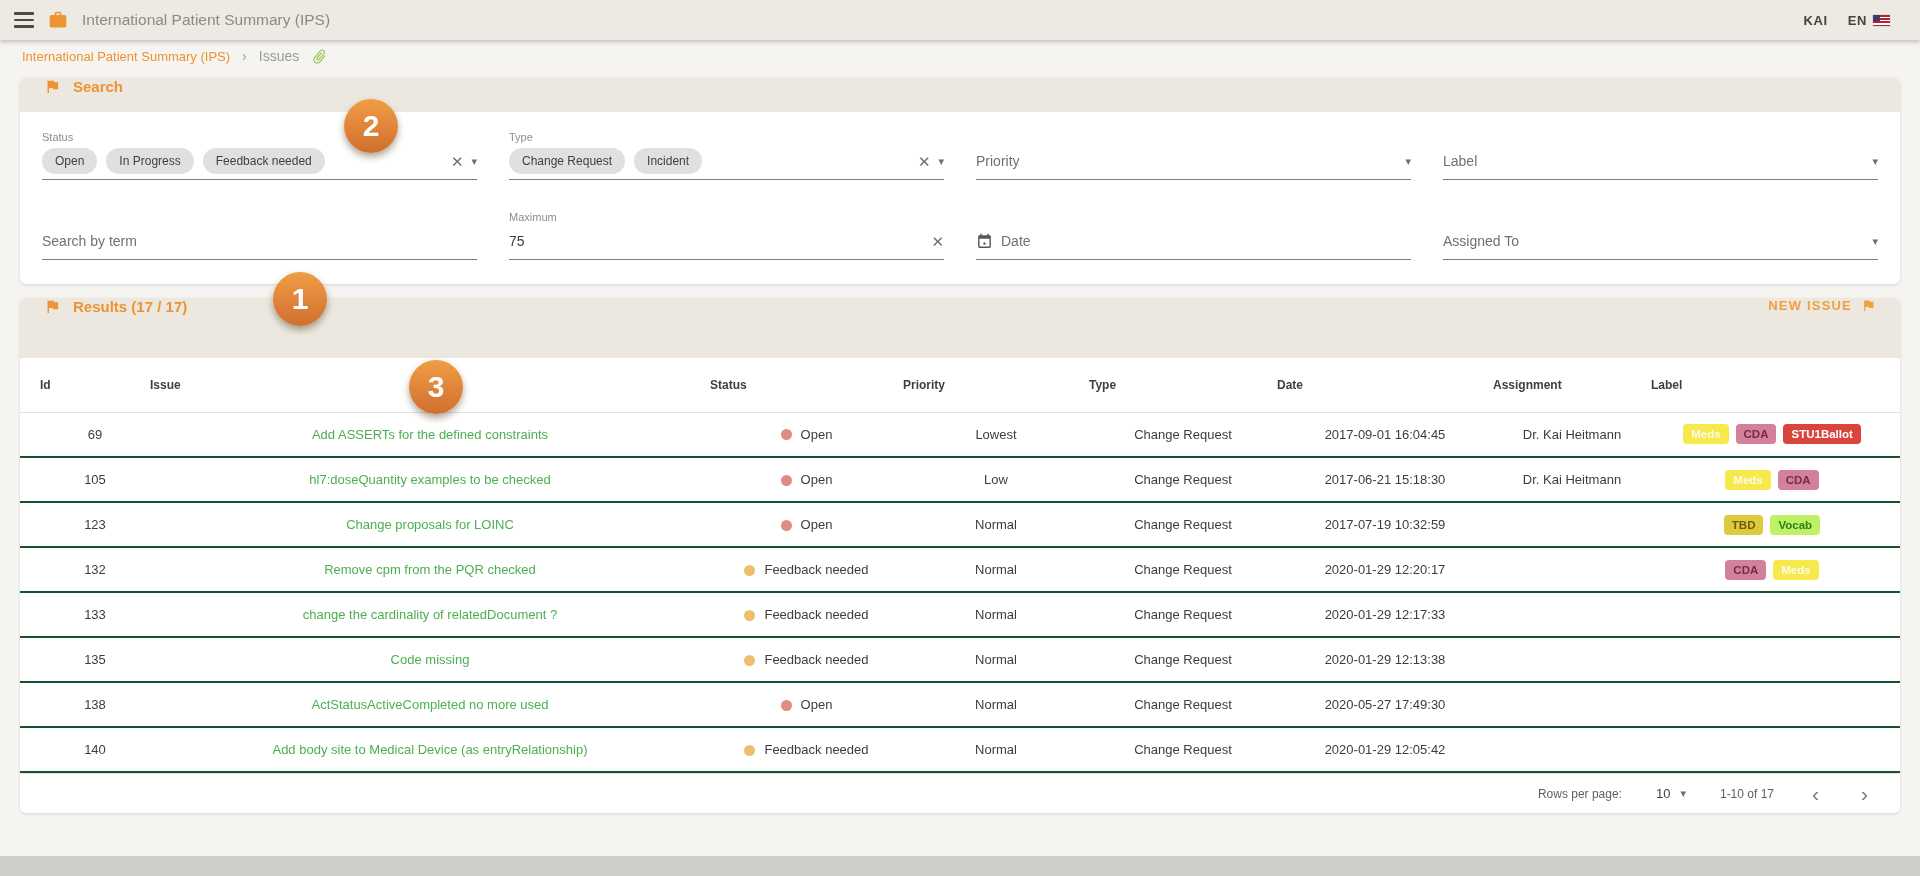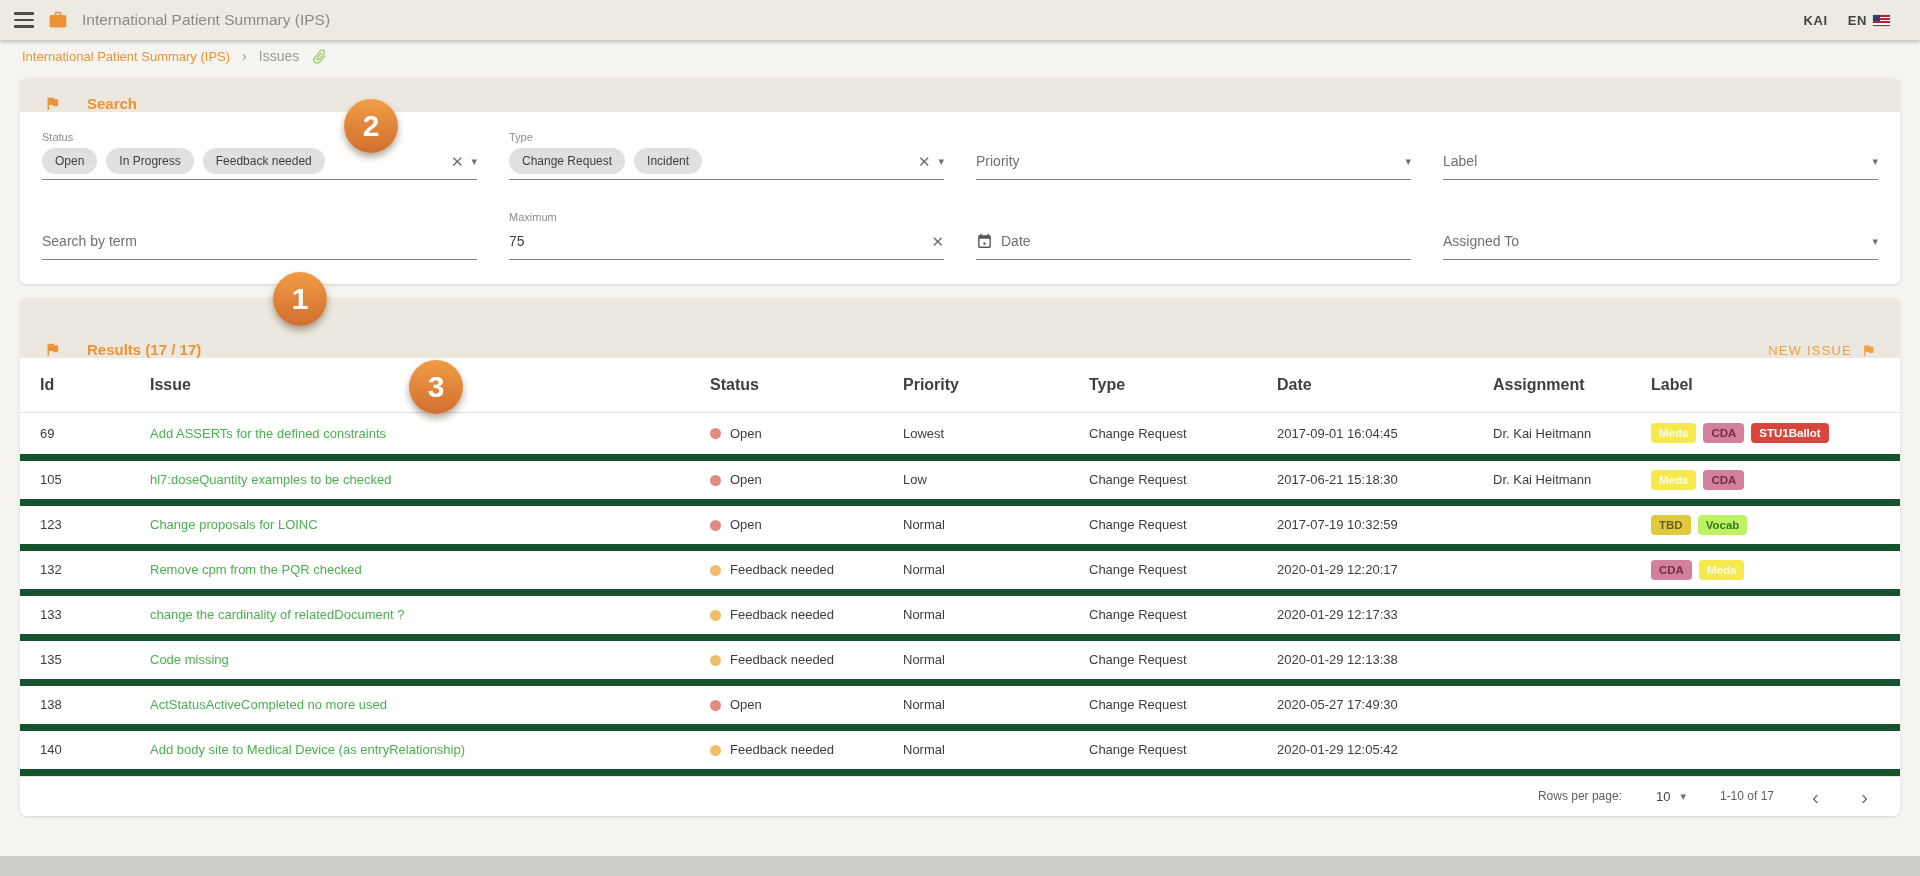--- a/index.html
+++ b/index.html
@@ -37,30 +37,30 @@
   .crumb-root { font-size: 13px; color: #ed9333; font-weight: 500; text-decoration: none; cursor: pointer; }
   .crumb-sep { font-size: 14px; color: #9b9b97; }
   .crumb-current { font-size: 14px; color: #9b9b97; }
   .paperclip { width: 17px; height: 17px; fill: #8bc34a; transform: rotate(40deg); cursor: pointer; }
   
   .card { background: #fff; border-radius: 6px; margin: 0 20px; box-shadow: 0 1px 3px rgba(0,0,0,0.13); }
   .search-card { margin-top: 6px; }
   .results-card { margin-top: 14px; }
   .card-header {
     background: #ece8df; border-radius: 6px 6px 0 0;
-    display: flex; align-items: flex-end; gap: 26px; padding: 0 24px;
+    display: flex; align-items: flex-start; gap: 12px; padding: 0 24px;
   }
   .search-card .card-header { height: 34px; }
   .results-card .card-header { height: 60px; }
   .flag-icon { width: 17px; height: 17px; fill: #ed9333; }
   .card-title { color: #ed9333; font-weight: bold; font-size: 15px; }
   .new-issue-btn {
     margin-left: auto; background: none; border: none; cursor: pointer;
     display: flex; align-items: center; gap: 9px; font-family: inherit;
-    color: #f0a03c; font-size: 13px; font-weight: normal; letter-spacing: 1.2px;
+    color: #f0a03c; font-size: 13px; font-weight: bold; letter-spacing: 1.2px;
   }
   .new-issue-btn .flag-icon { width: 15px; height: 15px; fill: #f0a03c; }
   
   .filters {
     display: grid; grid-template-columns: repeat(4, 1fr);
     column-gap: 32px; row-gap: 18px;
     padding: 6px 22px 24px 22px;
   }
   .field { display: flex; flex-direction: column; justify-content: flex-end; height: 62px; }
   .field-label { font-size: 11px; color: #8c8c88; margin-bottom: 5px; }
@@ -81,23 +81,23 @@
   .placeholder-text { font-size: 14px; color: #70706e; }
   .text-input {
     border: none; outline: none; background: transparent; width: 100%;
     font-family: inherit; font-size: 14px; color: #3c3c3c;
   }
   .text-input::placeholder { color: #70706e; opacity: 1; }
   .cal-icon { width: 17px; height: 17px; fill: #575757; flex: none; cursor: pointer; }
   
   table { width: 1880px; border-collapse: collapse; table-layout: fixed; }
   thead tr { height: 54px; border-bottom: 1px solid #e2e1de; }
-  th { text-align: left; font-size: 16px; font-weight: bold; color: #3f3f3f; }
+  th { text-align: left; font-size: 12px; font-weight: bold; color: #3f3f3f; }
   th:first-child, td:first-child { padding-left: 20px; }
-  tbody tr { height: 45px; border-bottom: 7px solid #14532d; }
+  tbody tr { height: 45px; border-bottom: 2px solid #14532d; text-align: center; }
   td { font-size: 13px; color: #3d3d3d; vertical-align: middle; overflow: hidden; white-space: nowrap; }
   .issue-link { color: #4caf50; font-weight: 500; cursor: pointer; }
   .status-dot { display: inline-block; width: 11px; height: 11px; border-radius: 50%; margin-right: 9px; vertical-align: -1.5px; }
   .label-chip {
     display: inline-block; border-radius: 4px; padding: 4px 8px; margin-right: 7px;
     font-size: 11.5px; font-weight: bold; cursor: pointer;
   }
   
   .pagination {
     height: 40px; border-top: 1px solid #e4e3e0;

